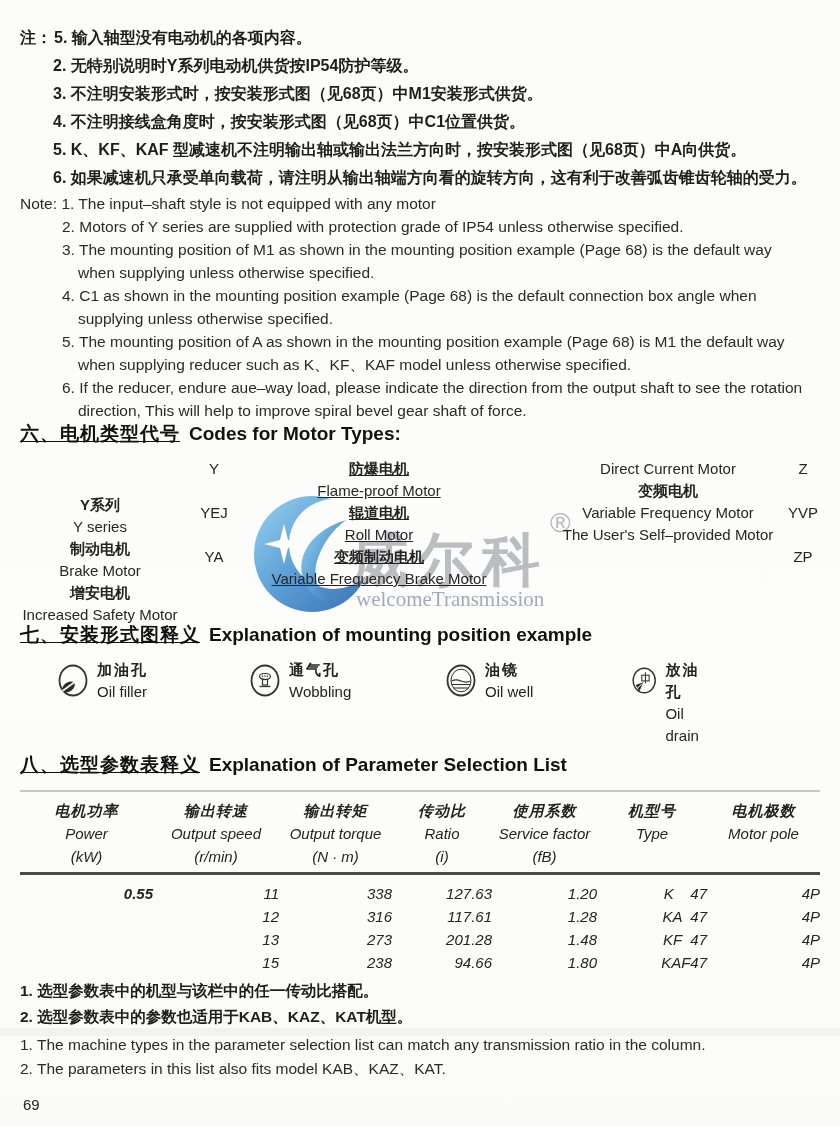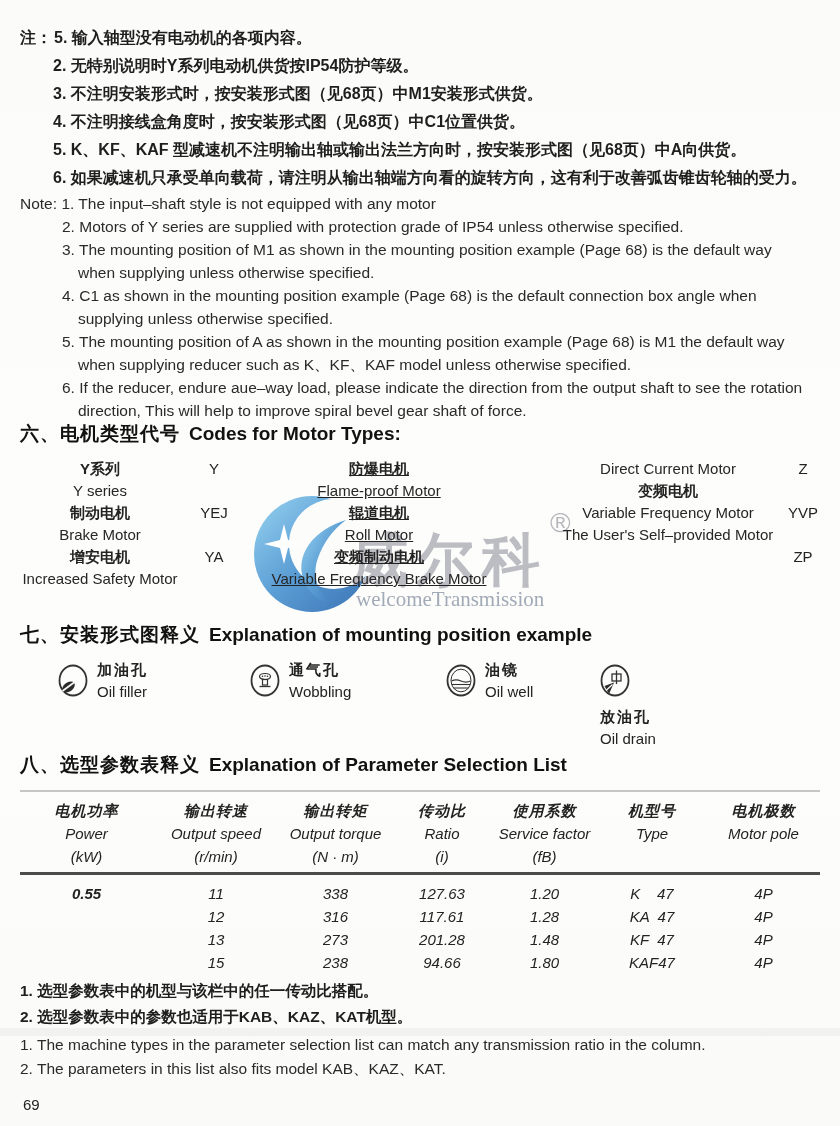--- a/index.html
+++ b/index.html
@@ -12,21 +12,21 @@
   .notes-cn{position:absolute;top:24px;left:20px;width:804px;font-size:16px;line-height:28px;font-weight:600;color:#1e1e1e;}
   .note-cn-item{padding-left:33px;white-space:nowrap;}
   .note-cn-first{padding-left:0;}
   .note-cn-first .lbl{margin-right:2px;}
   
   .notes-en{position:absolute;top:192px;left:20px;width:792px;font-size:15.5px;line-height:23px;color:#2a2a2a;}
   .note-en-item{padding-left:58px;text-indent:-16px;}
   .note-en-first{text-indent:-58px;}
   
   .sec-title{position:absolute;left:20px;font-size:19px;font-weight:bold;color:#111;white-space:nowrap;}
-  .sec-title .t-cn{margin-right:9px;letter-spacing:1px;}
+  .sec-title .t-cn{margin-right:9px;letter-spacing:1px;text-decoration:underline;}
   
   .mt{position:absolute;top:458px;left:0;width:840px;height:136px;font-size:15px;line-height:22px;z-index:2;}
   .mt-col{position:absolute;top:0;text-align:center;}
   .mt-col div{height:22px;white-space:nowrap;}
   .mt-cn{font-weight:600;}
   .mt-en{font-weight:400;color:#262626;}
   
   .watermark{position:absolute;top:494px;left:254px;width:332px;height:120px;z-index:1;opacity:.92;}
   
   .mp-row{position:absolute;top:659px;left:0;width:711px;height:50px;z-index:2;}
@@ -37,21 +37,21 @@
   
   .pt{position:absolute;top:790px;left:20px;width:800px;z-index:2;}
   .pt-rule-top{height:2px;background:#c6c6c2;}
   .pt-rule-heavy{height:3px;background:#4c4c4c;margin-top:4px;}
   .pt-grid{display:grid;grid-template-columns:133px 126px 113px 100px 105px 110px 113px;font-style:italic;}
   .pt-head{margin-top:7px;}
   .pt-h{text-align:center;font-size:15px;line-height:23px;}
   .pt-h .h-cn{font-weight:600;letter-spacing:1px;}
   .pt-body{margin-top:7px;}
   .pt-body .pt-grid{line-height:23px;font-size:15px;}
-  .pt-cell{text-align:center;white-space:pre;}
+  .pt-cell{text-align:right;white-space:pre;}
   .pt-bold{font-weight:bold;}
   
   .fn-cn{position:absolute;top:978px;left:20px;font-size:15.5px;line-height:26px;font-weight:600;color:#1e1e1e;}
   .fn-en{position:absolute;top:1033px;left:20px;font-size:15.5px;line-height:24px;color:#2a2a2a;}
   .artifact{position:absolute;top:1028px;left:0;width:840px;height:8px;background:rgba(125,125,125,.07);}
   .page-num{position:absolute;top:1096px;left:23px;font-size:15px;color:#222;}
 </style>
 </head>
 <body>
 
@@ -92,21 +92,21 @@
       <circle cx="80" cy="50" r="45" fill="#fcfcfa"></circle>
       <path d="M92,26 C60,36 44,58 48,80 C51,96 64,108 80,112 C62,98 58,80 64,64 C69,50 78,36 92,26 Z" fill="url(#wmg)"></path>
       <path d="M30,30 L34,46 L50,50 L34,54 L30,70 L26,54 L10,50 L26,46 Z" fill="#ffffff"></path>
     </g>
     <text x="96" y="86" font-size="58" font-weight="bold" letter-spacing="8" fill="#b7b7bf" font-family="&quot;Liberation Sans&quot;,sans-serif">威尔科</text>
     <text x="296" y="38" font-size="28" fill="#b0b0b8" font-family="&quot;Liberation Sans&quot;,sans-serif">®</text>
     <text x="102" y="112" font-size="21" fill="#9aa3b2" font-family="&quot;Liberation Serif&quot;,serif">welcomeTransmission</text>
   </svg>
 
   <div class="mt">
-    <div class="mt-col" style="left:0;width:200px;">
+    <div class="mt-col" style="left:0;width:200px;margin-top:36px;">
       <div class="mt-cn">Y系列</div>
       <div class="mt-en">Y series</div>
       <div class="mt-cn">制动电机</div>
       <div class="mt-en">Brake Motor</div>
       <div class="mt-cn">增安电机</div>
       <div class="mt-en">Increased Safety Motor</div>
     </div>
     <div class="mt-col" style="left:196px;width:36px;">
       <div>Y</div>
       <div></div>
@@ -176,21 +176,21 @@
         <ellipse cx="15" cy="16.5" rx="10" ry="11.3" fill="none" stroke="#333" stroke-width="1"></ellipse>
         <path d="M5.5,17 Q10,14.8 15,17 T24.5,17" fill="none" stroke="#333" stroke-width="1.2"></path>
         <line x1="6" y1="20.5" x2="24" y2="20.5" stroke="#333" stroke-width="1.1"></line>
         <line x1="7.5" y1="24" x2="22.5" y2="24" stroke="#333" stroke-width="1.1"></line>
       </svg>
       <div class="mp-labels">
         <div class="mp-cn">油镜</div>
         <div class="mp-en">Oil well</div>
       </div>
     </div>
-    <div class="mp-item" style="left:600px;flex-direction:column;">
+    <div class="mp-item" style="left:632px;">
       <svg class="mp-icon" width="30" height="33" viewBox="0 0 30 33">
         <ellipse cx="15" cy="16.5" rx="13.5" ry="15" fill="none" stroke="#333" stroke-width="1.8"></ellipse>
         <rect x="12" y="10" width="9" height="7" fill="none" stroke="#333" stroke-width="1.3"></rect>
         <line x1="16.5" y1="6.5" x2="16.5" y2="20" stroke="#333" stroke-width="1.3"></line>
         <path d="M4.5,22 L14,18.5 L9,30 Z" fill="#2b2b2b"></path>
         <line x1="6" y1="26.5" x2="12.5" y2="20.5" stroke="#fcfcfa" stroke-width="1.2"></line>
       </svg>
       <div class="mp-labels">
         <div class="mp-cn">放油孔</div>
         <div class="mp-en">Oil drain</div>

